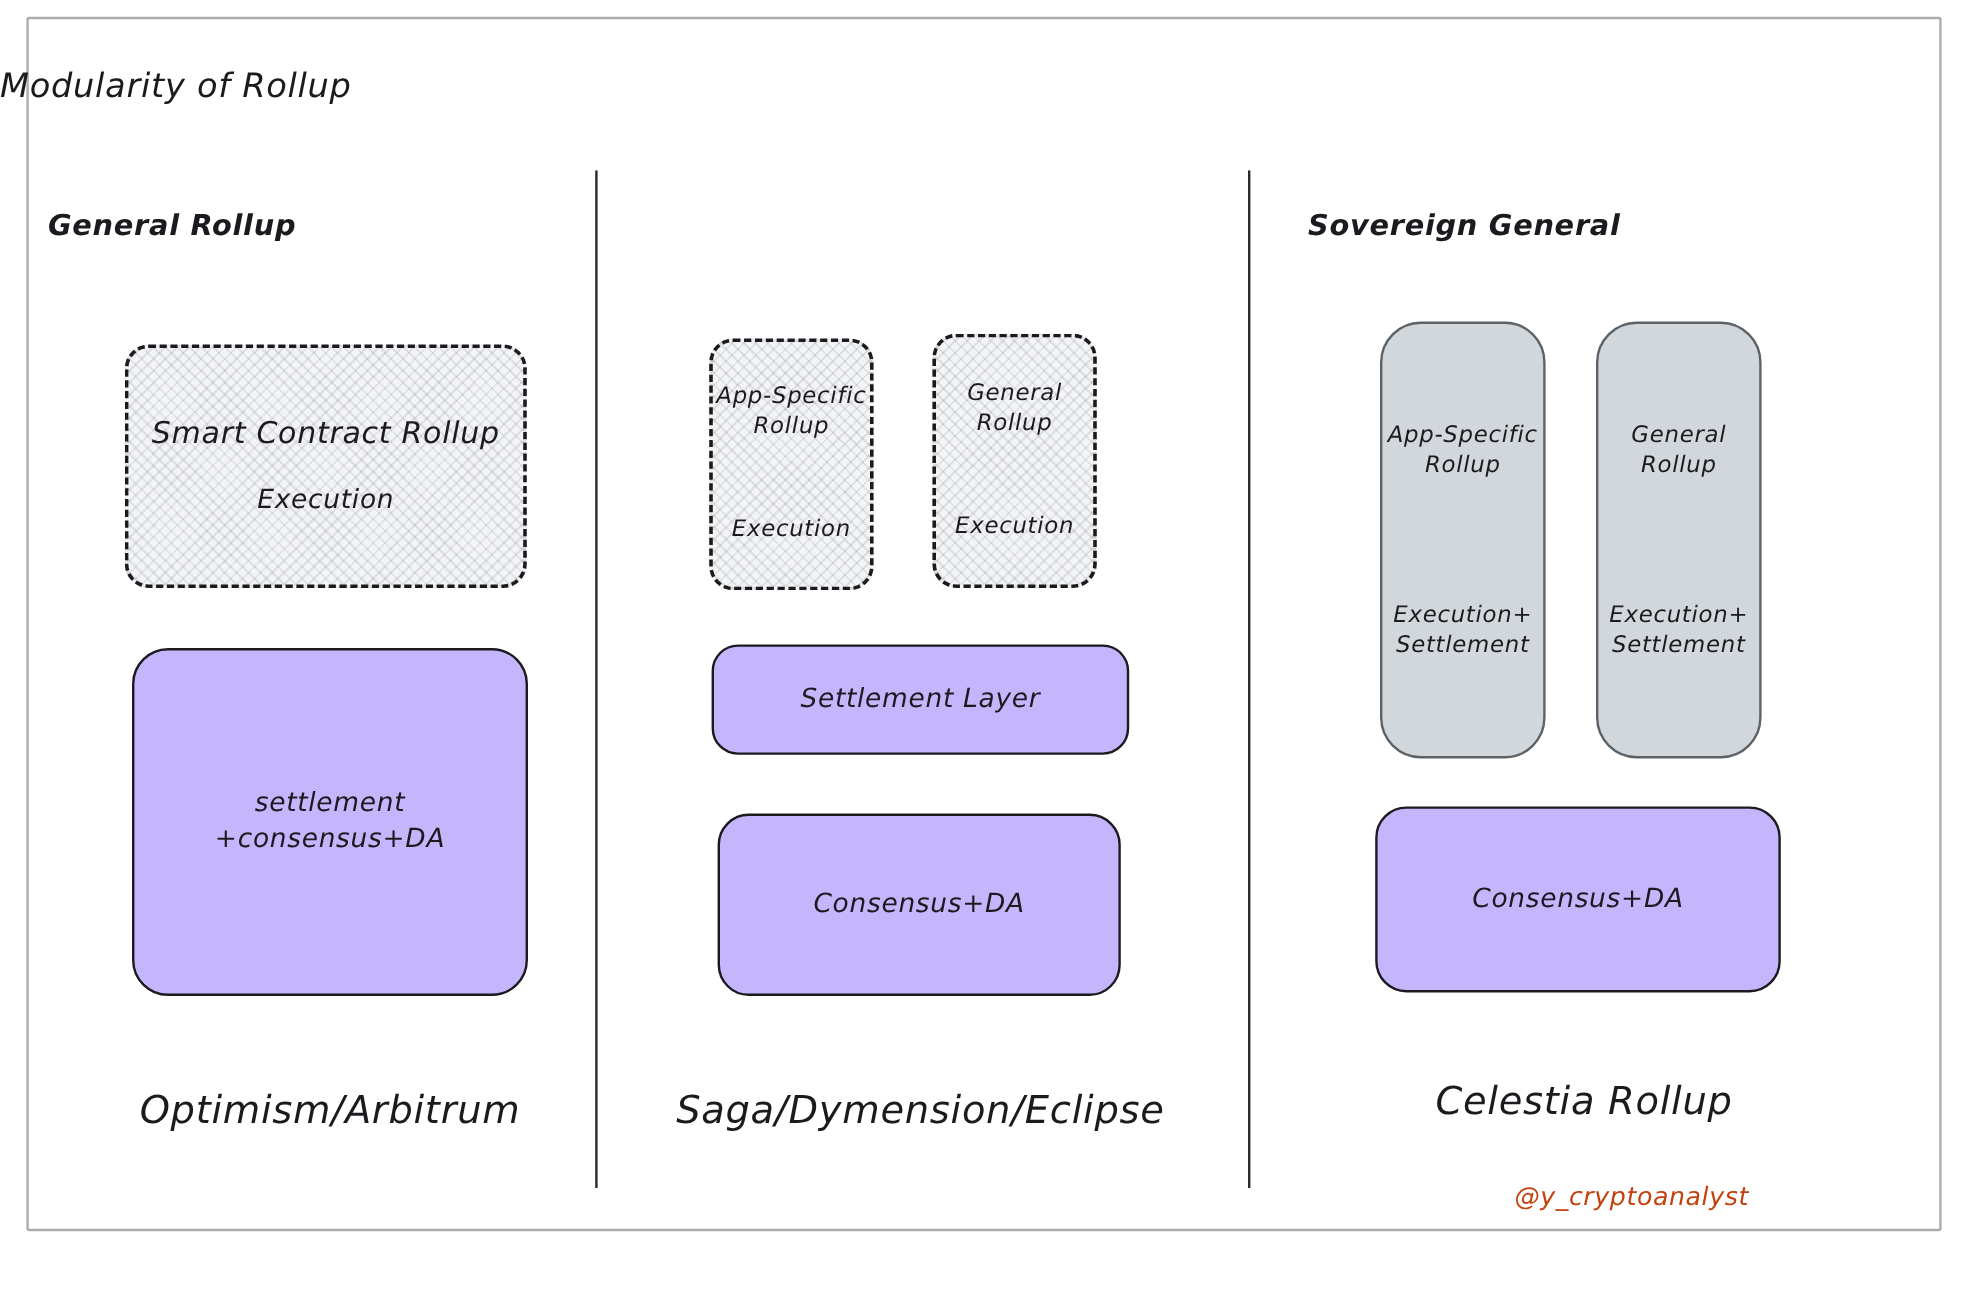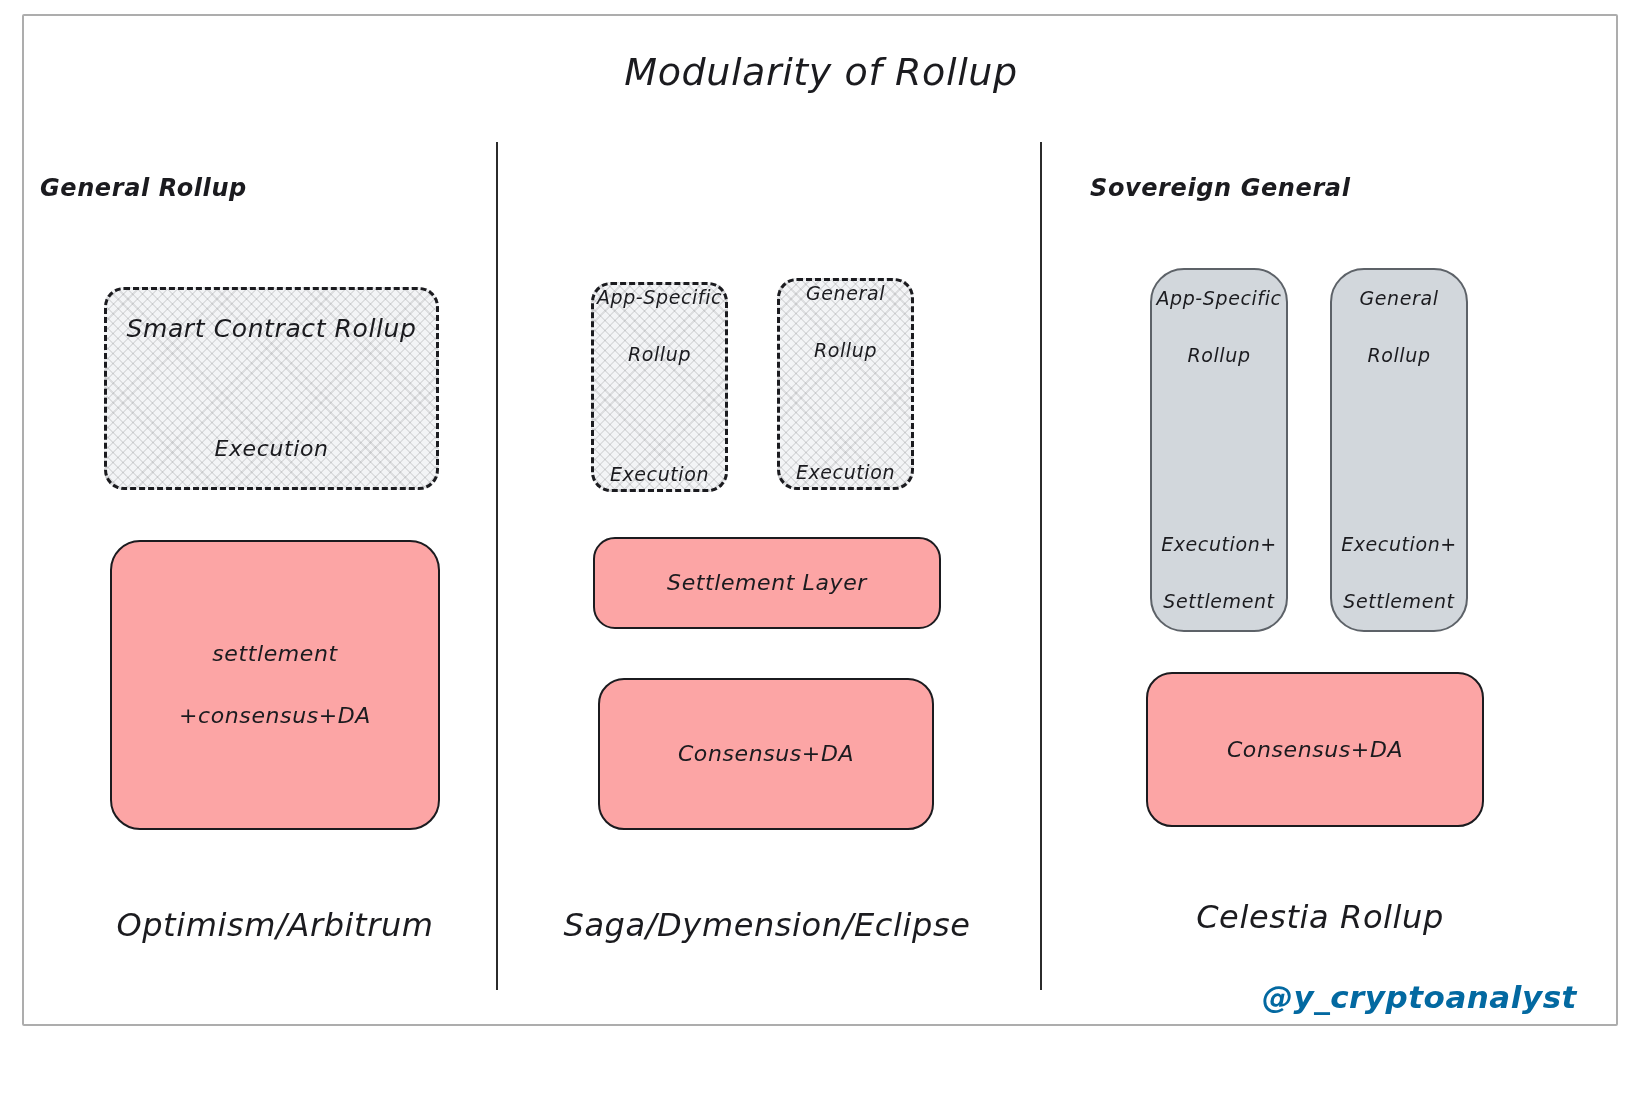--- a/index.html
+++ b/index.html
@@ -35,22 +35,21 @@
     letter-spacing: 0.6px;
     font-style: italic;
     font-weight: 400;
   }
 
   .title {
     position: absolute;
     left: 0;
     top: 46px;
     width: 1642px;
-    text-align: center;
-    font-size: 38px;
+    font-size: 28px;
     line-height: 52px;
   }
 
   .divider {
     position: absolute;
     width: 2px;
     background: #2b2b2b;
   }
   #divider-left  { left: 496px;  top: 142px; height: 848px; }
   #divider-right { left: 1040px; top: 142px; height: 848px; }
@@ -63,21 +62,20 @@
   }
 
   .box {
     position: absolute;
     box-sizing: border-box;
     display: flex;
     flex-direction: column;
     align-items: center;
     justify-content: center;
     text-align: center;
-    gap: 32px;
   }
   .box .line {
     font-size: 22px;
     line-height: 30px;
     color: #1b1b1f;
   }
 
   
   .dashed {
     border: 3px dashed #1b1b1f;
@@ -85,21 +83,21 @@
     background-color: #f3f4f6;
     background-image:
       repeating-linear-gradient(45deg, rgba(0,0,0,0.09) 0 1.5px, rgba(0,0,0,0) 1.5px 7px),
       repeating-linear-gradient(-45deg, rgba(0,0,0,0.09) 0 1.5px, rgba(0,0,0,0) 1.5px 7px);
   }
 
   
   .solid {
     border: 2.5px solid #1b1b1f;
     border-radius: 30px;
-    background: #fca5a5;
+    background: #c4b5fd;
   }
 
   
   .filled {
     border: 2.5px solid #5d6268;
     border-radius: 34px;
     background: #d2d7dc;
   }
 
   .gap { height: 26px; }
@@ -108,24 +106,24 @@
   .footnote {
     position: absolute;
     text-align: center;
     font-size: 32px;
     line-height: 34px;
     color: #1b1b1f;
   }
 
   .handle {
     position: absolute;
-    font-size: 31px;
+    font-size: 21px;
     line-height: 38px;
-    font-weight: 700;
-    color: #0369a1;
+    font-weight: 400;
+    color: #c2410c;
     letter-spacing: 0.5px;
   }
 </style>
 </head>
 <body>
 
 <div class="canvas">
 
   <div class="frame"></div>
 

